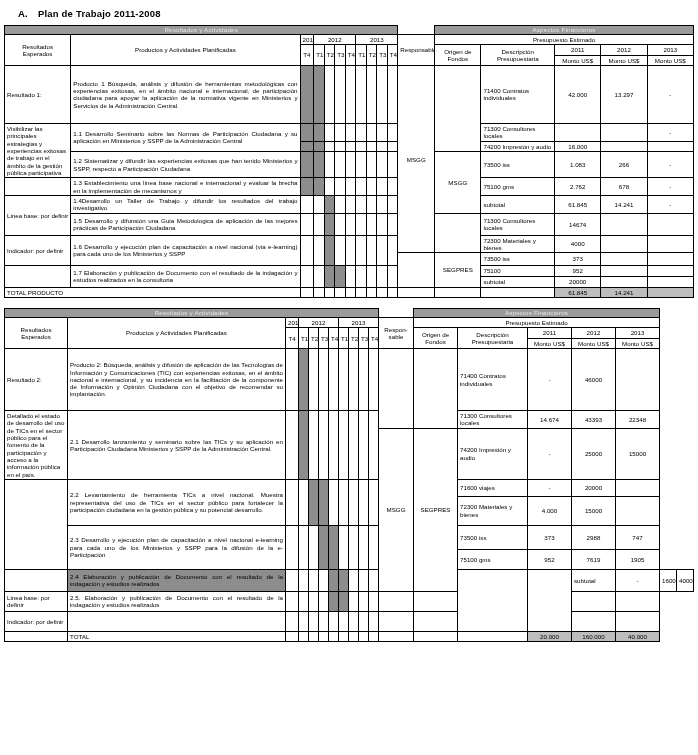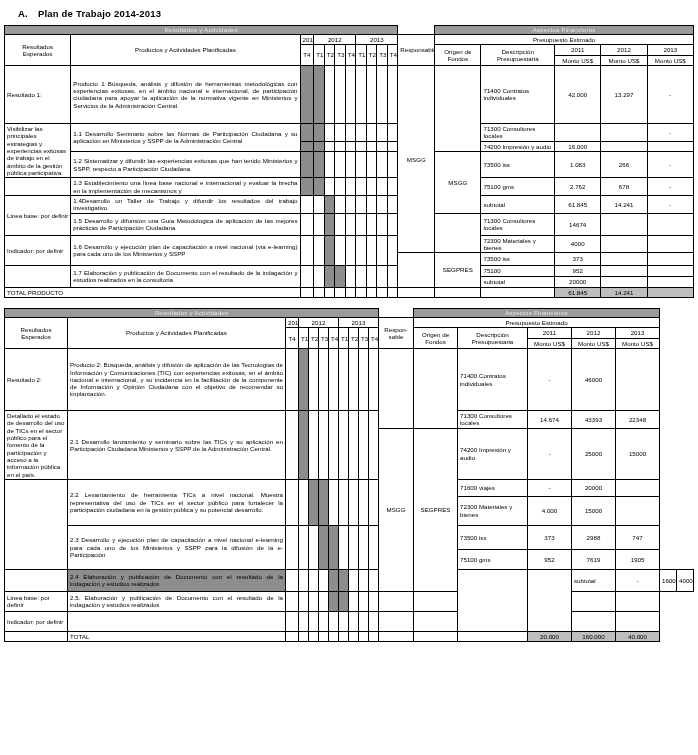--- a/index.html
+++ b/index.html
@@ -101,21 +101,21 @@
   .vtop { vertical-align: top; }
   .spacer { height: 10px; }
   .nb { border: none !important; }
 </style>
 </head>
 <body>
 
 <div class="page">
 
   <div class="doc-title">
-    <span class="letter">A.</span><span>Plan de Trabajo 2014-2013</span>
+    <span class="letter">A.</span><span>Plan de Trabajo 2011-2008</span>
   </div>
 
   <table class="grid">
     <colgroup>
       <col style="width:63px">
       <col style="width:218px">
       <col style="width:13px">
       <col style="width:10px">
         <col style="width:10px">
         <col style="width:10px">

